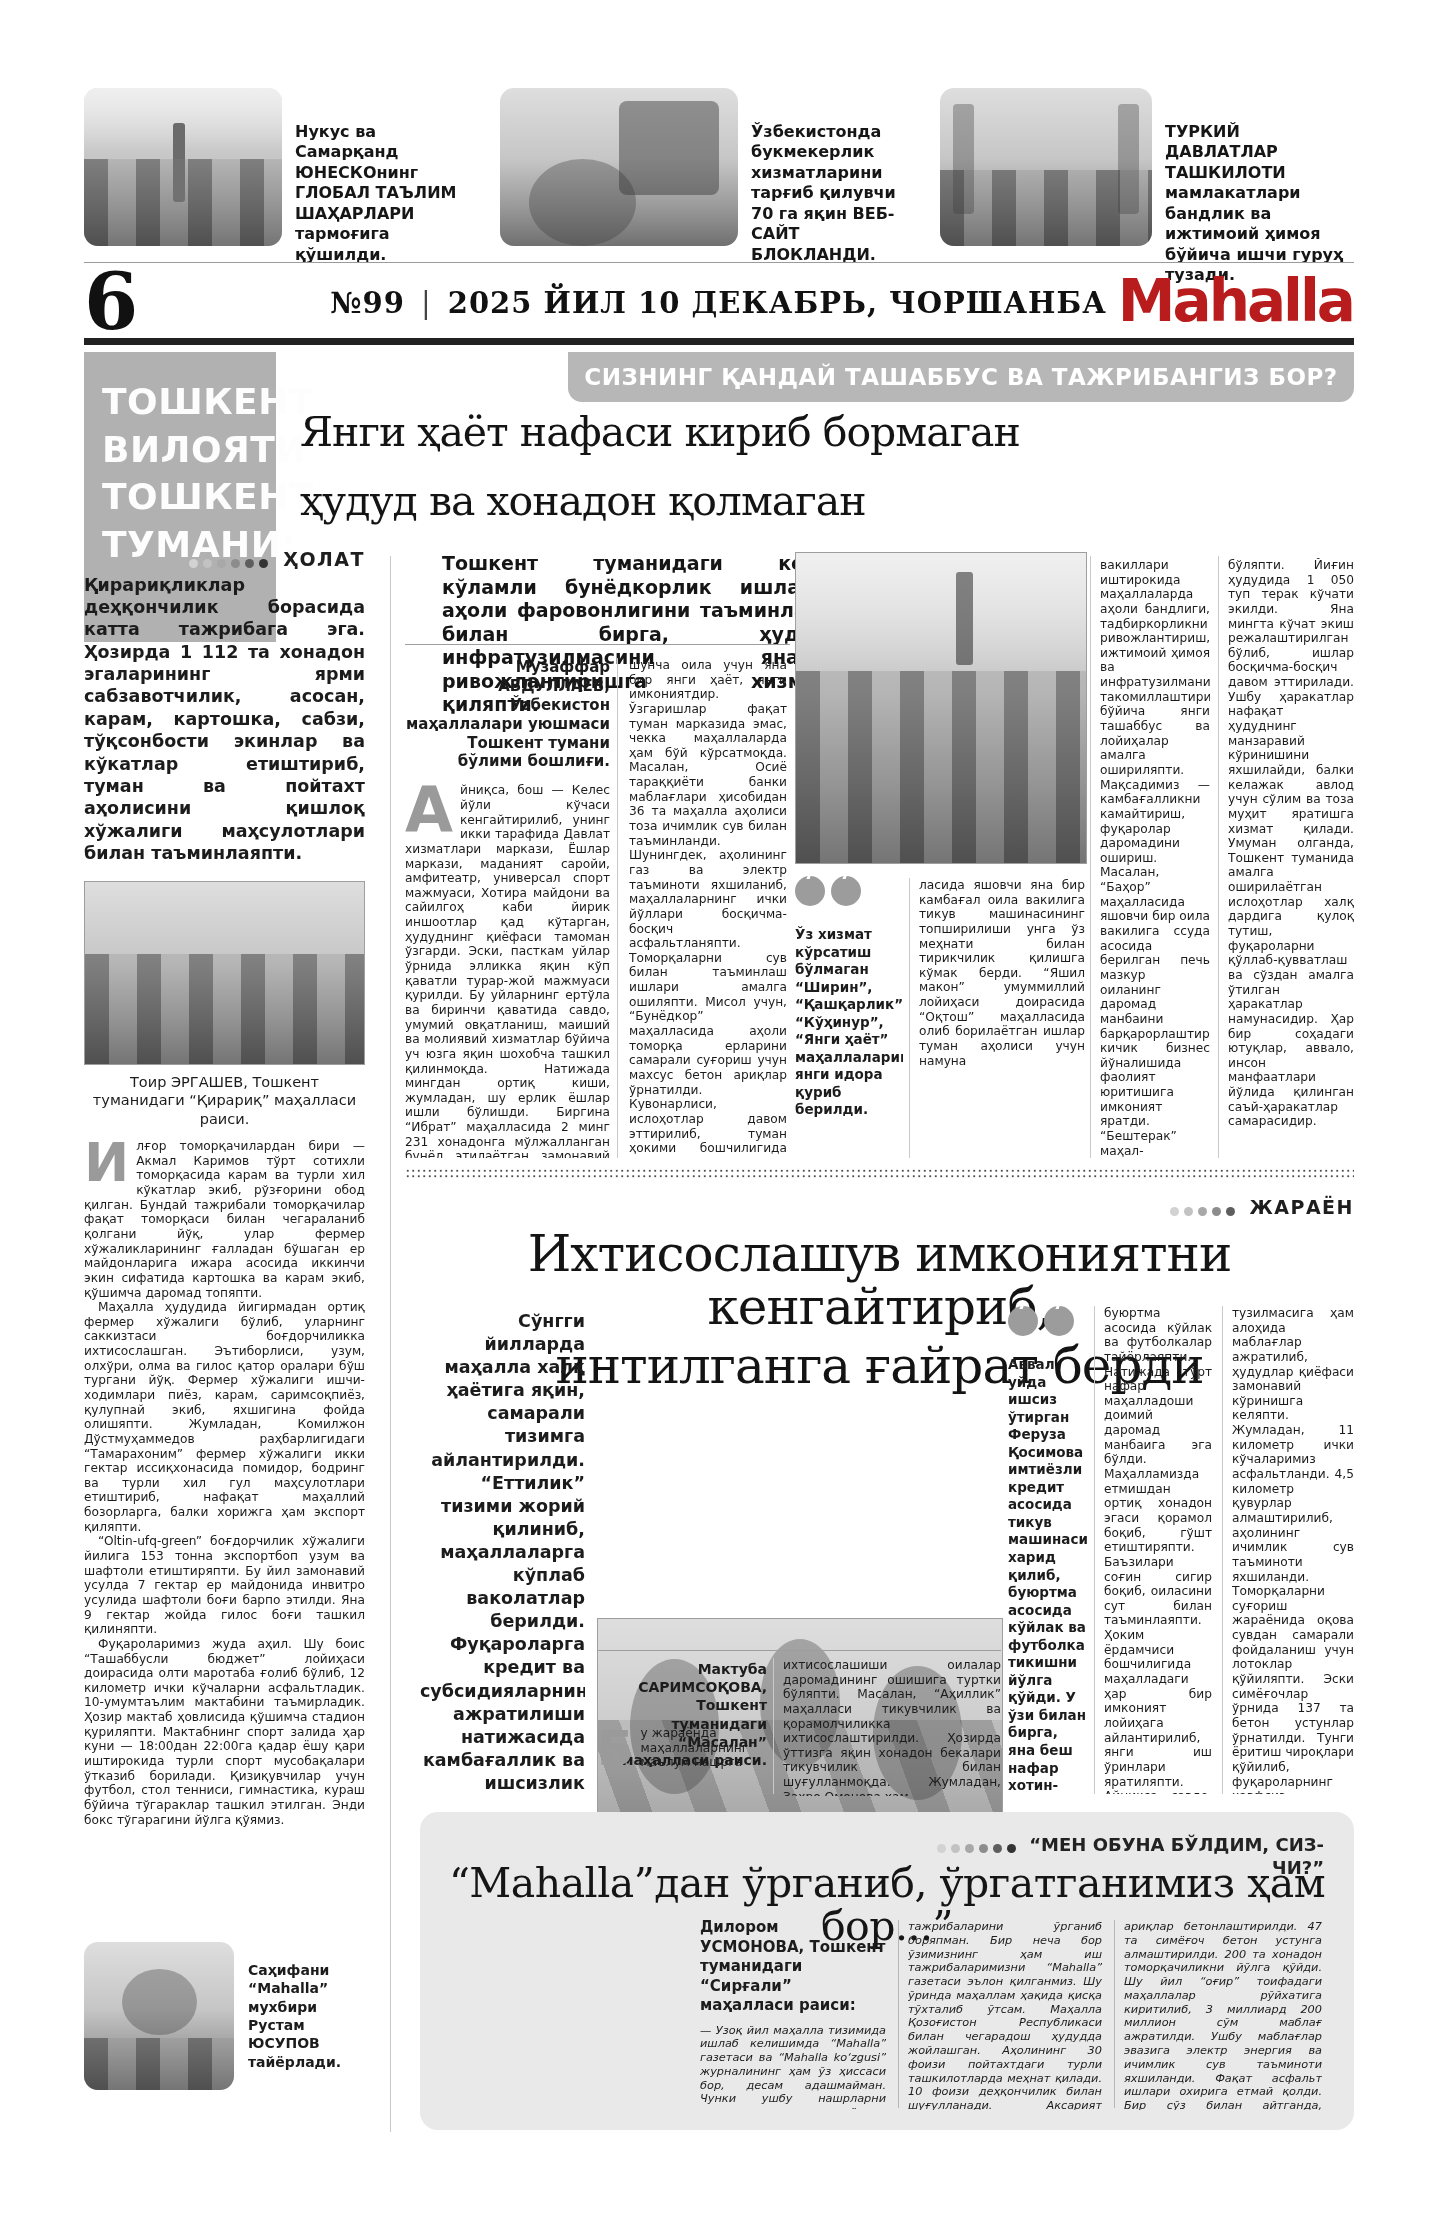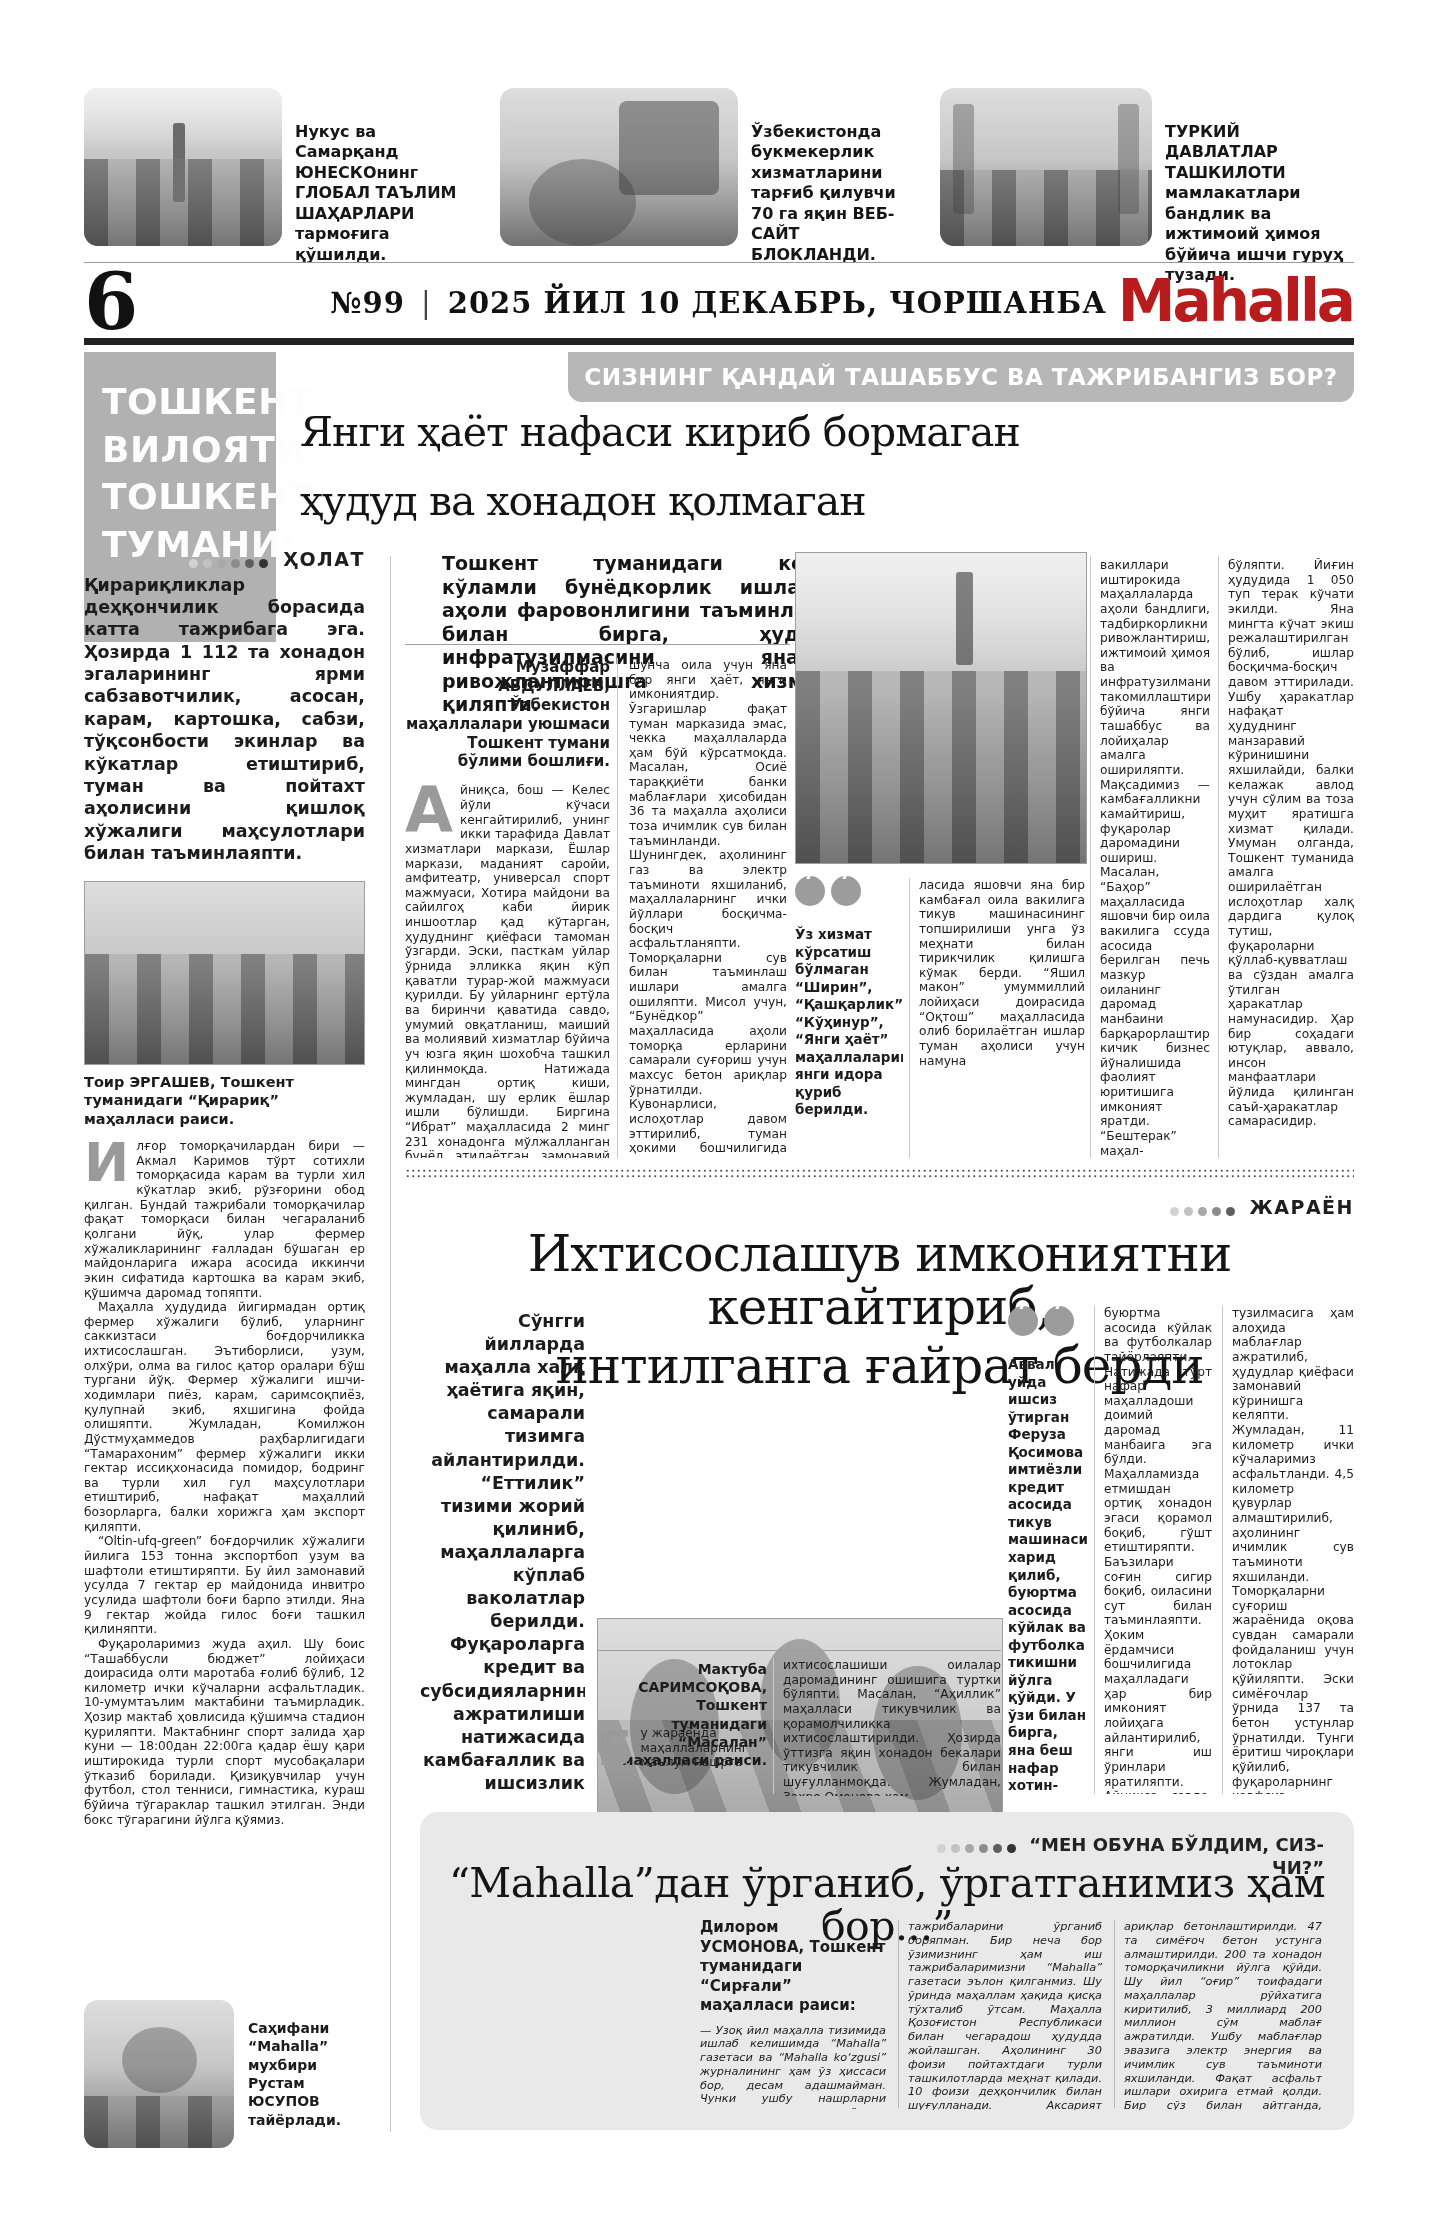--- a/index.html
+++ b/index.html
@@ -42,21 +42,21 @@
   .kicker{font-weight:bold;font-size:19px;letter-spacing:1.5px;color:#1e1e1e;text-align:right;}
   .dots{display:inline-block;margin-right:10px;vertical-align:middle;}
   .dots i{display:inline-block;width:9px;height:9px;border-radius:50%;margin-right:5px;}
   .dots i:nth-child(1){background:#d2d2d2;}.dots i:nth-child(2){background:#c2c2c2;}
   .dots i:nth-child(3){background:#a8a8a8;}.dots i:nth-child(4){background:#8c8c8c;}
   .dots i:nth-child(5){background:#5e5e5e;}.dots i:nth-child(6){background:#333333;}
   
   .sb{width:281px;}
   .sb-headline{font-family:"DejaVu Serif",serif;font-size:44px;line-height:1.08;color:#101010;margin-top:14px;}
   .sb-lede{font-weight:bold;font-size:17.5px;line-height:1.28;margin-top:2px;}
-  .sb-caption{font-weight:bold;font-size:14.5px;line-height:1.3;text-align:left;margin-top:8px;}
+  .sb-caption{font-weight:normal;font-size:14.5px;line-height:1.3;text-align:center;margin-top:8px;}
   .body-txt{font-size:12.2px;line-height:1.2;}
   .body-txt p{margin:0;}
   .body-txt p.ind{text-indent:14px;}
   .dc{float:left;font-weight:bold;color:#9a9a9a;font-size:54px;line-height:42px;padding:3px 7px 0 0;}
   .qm{height:42px;}
   .qm i{display:inline-block;width:30px;height:30px;background:#9c9c9c;border-radius:50%;margin-right:6px;position:relative;}
   .qm i::after{content:",";position:absolute;left:9px;top:-4px;color:#fff;font-size:34px;line-height:30px;
       transform:rotate(180deg);font-family:"DejaVu Serif",serif;}
   .credit{font-weight:bold;font-size:14px;line-height:1.32;}
   
@@ -132,21 +132,21 @@
   </div>
   <div class="sb-caption">Тоир ЭРГАШЕВ, Тошкент туманидаги “Қирариқ” маҳалласи раиси.</div>
   <div class="body-txt jst" style="margin-top:10px;">
     <p><span class="dc">И</span><span>лғор томорқачилардан бири — Акмал Каримов тўрт сотихли томорқасида карам ва турли хил кўкатлар экиб, рўзғорини обод қилган. Бундай тажрибали томорқачилар фақат томорқаси билан чегараланиб қолгани йўқ, улар фермер хўжаликларининг ғалладан бўшаган ер майдонларига ижара асосида иккинчи экин сифатида картошка ва карам экиб, қўшимча даромад топяпти.</span></p>
     <p class="ind">Маҳалла ҳудудида йигирмадан ортиқ фермер хўжалиги бўлиб, уларнинг саккизтаси боғдорчиликка ихтисослашган. Эътиборлиси, узум, олхўри, олма ва гилос қатор оралари бўш тургани йўқ. Фермер хўжалиги ишчи-ходимлари пиёз, карам, саримсоқпиёз, қулупнай экиб, яхшигина фойда олишяпти. Жумладан, Комилжон Дўстмуҳаммедов раҳбарлигидаги “Тамарахоним” фермер хўжалиги икки гектар иссиқхонасида помидор, бодринг ва турли хил гул маҳсулотлари етиштириб, нафақат маҳаллий бозорларга, балки хорижга ҳам экспорт қиляпти.</p>
     <p class="ind">“Oltin-ufq-green” боғдорчилик хўжалиги йилига 153 тонна экспортбоп узум ва шафтоли етиштиряпти. Бу йил замонавий усулда 7 гектар ер майдонида инвитро усулида шафтоли боғи барпо этилди. Яна 9 гектар жойда гилос боғи ташкил қилиняпти.</p>
     <p class="ind">Фуқароларимиз жуда аҳил. Шу боис “Ташаббусли бюджет” лойиҳаси доирасида олти маротаба ғолиб бўлиб, 12 километр ички кўчаларни асфальтладик. 10-умумтаълим мактабини таъмирладик. Ҳозир мактаб ҳовлисида қўшимча стадион қуриляпти. Мактабнинг спорт залида ҳар куни — 18:00дан 22:00га қадар ёшу қари иштирокида турли спорт мусобақалари ўтказиб борилади. Қизиқувчилар учун футбол, стол тенниси, гимнастика, кураш бўйича тўгараклар ташкил этилган. Энди бокс тўгарагини йўлга қўямиз.</p>
   </div>
 
 </div>
-<div class="abs" style="left:84px;top:2000px;width:281px;display:flex;gap:14px;align-items:center;">
+<div class="abs" style="left:84px;top:1942px;width:281px;display:flex;gap:14px;align-items:center;">
   <div class="ph rnd" style="width:150px;height:148px;flex:none;">
     <span class="blob" style="left:25%;top:18%;width:50%;height:45%;"></span>
     <span class="band" style="height:35%;"></span>
   </div>
   <div class="credit">Саҳифани “Mahalla” мухбири Рустам ЮСУПОВ тайёрлади.</div>
 </div>
 
 <div class="abs intro jst" style="left:405px;top:552px;width:385px;margin-left:37px;">Тошкент туманидаги кенг кўламли бунёдкорлик ишлари аҳоли фаровонлигини таъминлаш билан бирга, ҳудуд инфратузилмасини янада ривожлантиришга хизмат қиляпти.</div>
 <div class="abs hr" style="left:405px;top:644px;width:385px;"></div>
 

